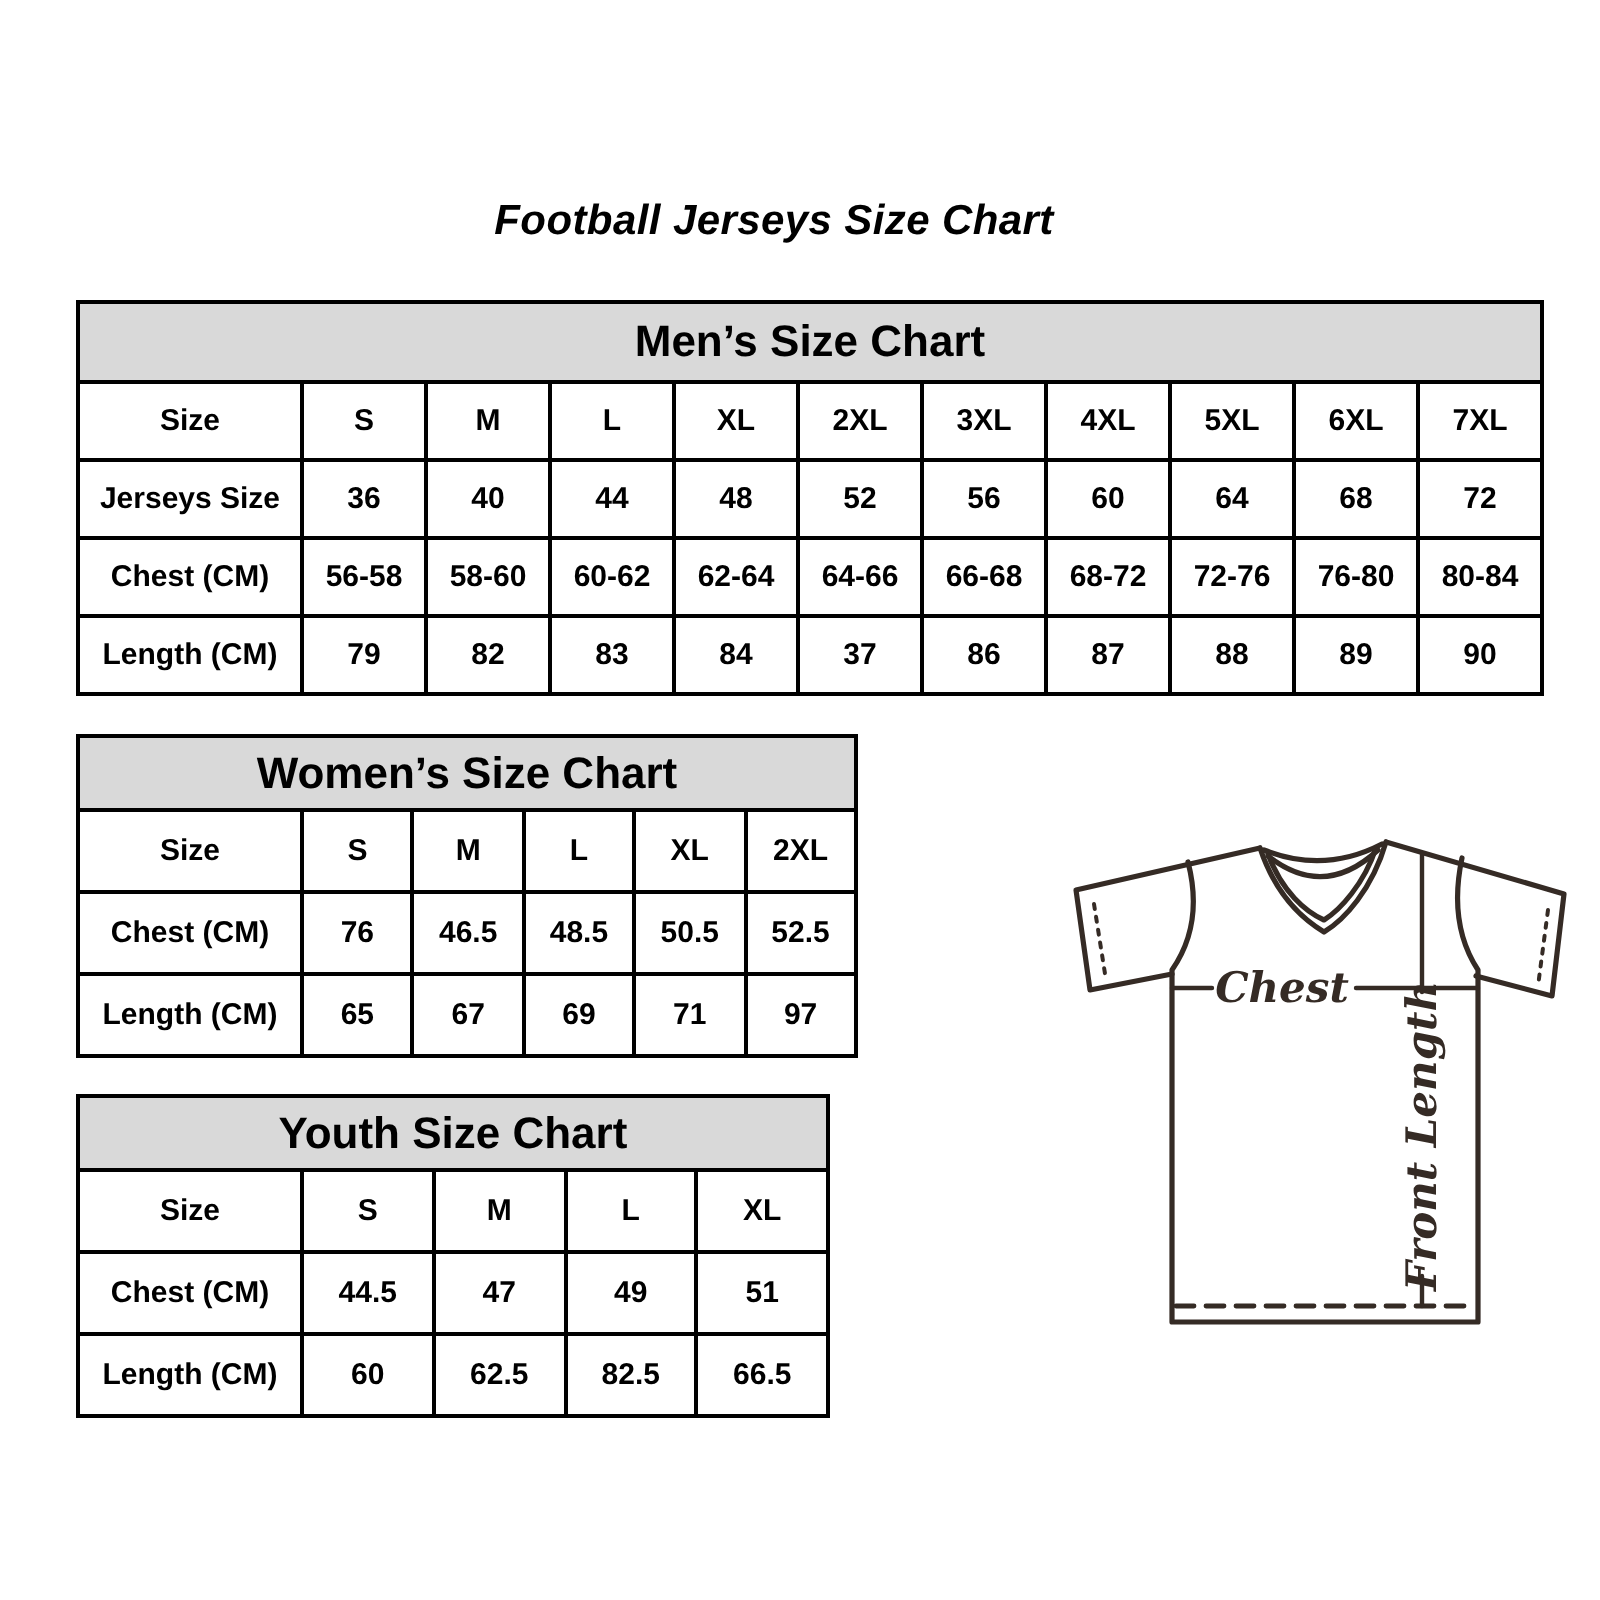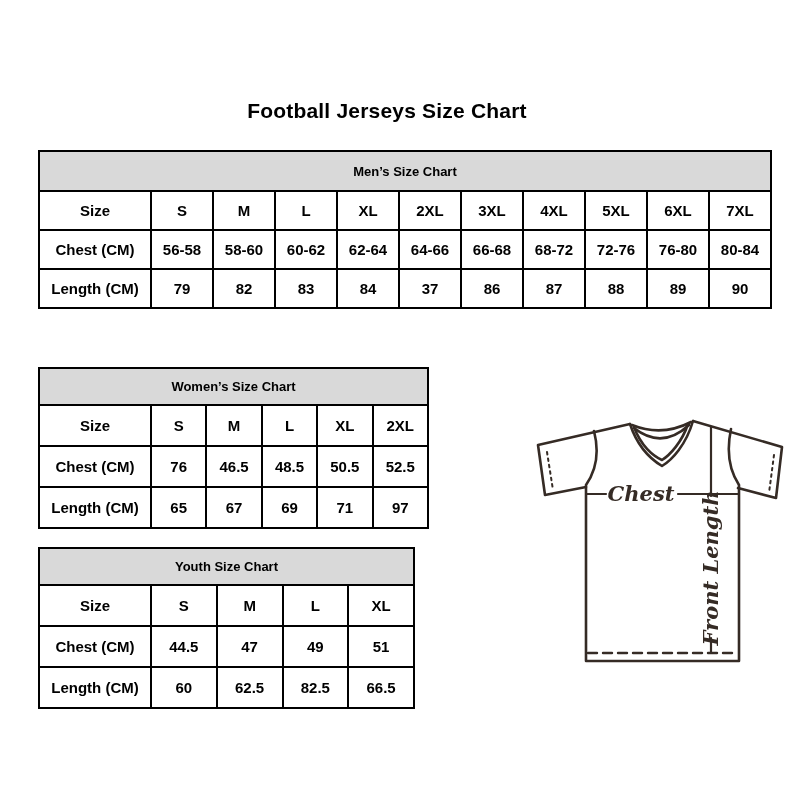--- a/index.html
+++ b/index.html
@@ -9,38 +9,39 @@
     font-family:"Liberation Sans", sans-serif;
     color:#000;
   }
   .page { position:relative; width:800px; height:800px; background:#fff; overflow:hidden; }
 
   .title {
     position:absolute; top:99px; left:0; width:774px;
     text-align:center;
     font-size:21px; font-weight:bold; color:#000;
     letter-spacing:0.2px;
+    font-style:italic;
   }
 
   table {
     position:absolute;
     border-collapse:collapse;
     table-layout:fixed;
     background:#fff;
   }
   th, td {
     border:2px solid #000;
     text-align:center;
     vertical-align:middle;
     font-weight:bold;
     color:#000;
     overflow:hidden;
     white-space:nowrap;
   }
-  th { background:#d9d9d9; font-size:13px; }
+  th { background:#d9d9d9; font-size:22px; }
   td { font-size:15px; background:#fff; }
 
   #men   { left:38px; top:150px; width:734px; }
   #women { left:38px; top:367px; width:391px; }
   #youth { left:38px; top:547px; width:377px; }
 
   #men th { height:40px; }
   #men td { height:39px; }
   #women th, #youth th { height:37px; }
   #women td, #youth td { height:41px; }
@@ -86,20 +87,33 @@
           <td>L</td>
           <td>XL</td>
           <td>2XL</td>
           <td>3XL</td>
           <td>4XL</td>
           <td>5XL</td>
           <td>6XL</td>
           <td>7XL</td>
         </tr>
         <tr>
+          <td>Jerseys Size</td>
+          <td>36</td>
+          <td>40</td>
+          <td>44</td>
+          <td>48</td>
+          <td>52</td>
+          <td>56</td>
+          <td>60</td>
+          <td>64</td>
+          <td>68</td>
+          <td>72</td>
+        </tr>
+        <tr>
           <td>Chest (CM)</td>
           <td>56-58</td>
           <td>58-60</td>
           <td>60-62</td>
           <td>62-64</td>
           <td>64-66</td>
           <td>66-68</td>
           <td>68-72</td>
           <td>72-76</td>
           <td>76-80</td>

